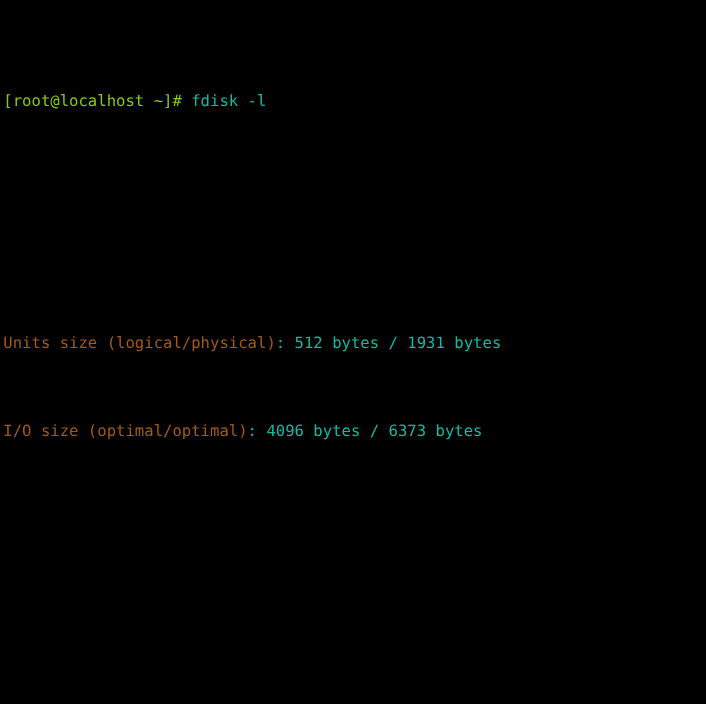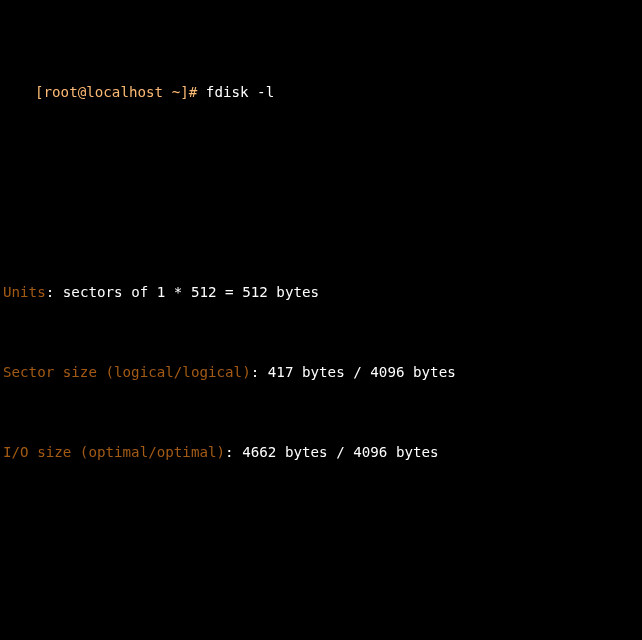--- a/index.html
+++ b/index.html
@@ -35,42 +35,41 @@
     white-space: pre;
   }
   .line {
     height: 20px;
     white-space: pre;
     display: block;
   }
   .line.blank {
     height: 20px;
   }
-  .fg-white  { color: #ffffff; }
+  .fg-white  { color: #14b8a6; }
   .fg-label  { color: #a35a15; }
-  .fg-prompt { color: #fdba74; margin-left: 32px; }
+  .fg-prompt { color: #84cc16; }
 </style>
 </head>
 <body>
 
 <div id="terminal">
   <div class="screen">
 
     
     <div class="line"><span class="fg-prompt">[root@localhost ~]# </span><span class="fg-white">fdisk -l</span></div>
 
     <div class="line blank"> </div>
 
     
 
-    <div class="line"><span class="fg-label">Units</span><span class="fg-white">: sectors of 1 * 512 = 512 bytes</span></div>
 
-    <div class="line"><span class="fg-label">Sector size (logical/logical)</span><span class="fg-white">: 417 bytes / 4096 bytes</span></div>
+    <div class="line"><span class="fg-label">Units size (logical/physical)</span><span class="fg-white">: 512 bytes / 1931 bytes</span></div>
 
-    <div class="line"><span class="fg-label">I/O size (optimal/optimal)</span><span class="fg-white">: 4662 bytes / 4096 bytes</span></div>
+    <div class="line"><span class="fg-label">I/O size (optimal/optimal)</span><span class="fg-white">: 4096 bytes / 6373 bytes</span></div>
 
 
     
 
     
 
     
 
     
     

